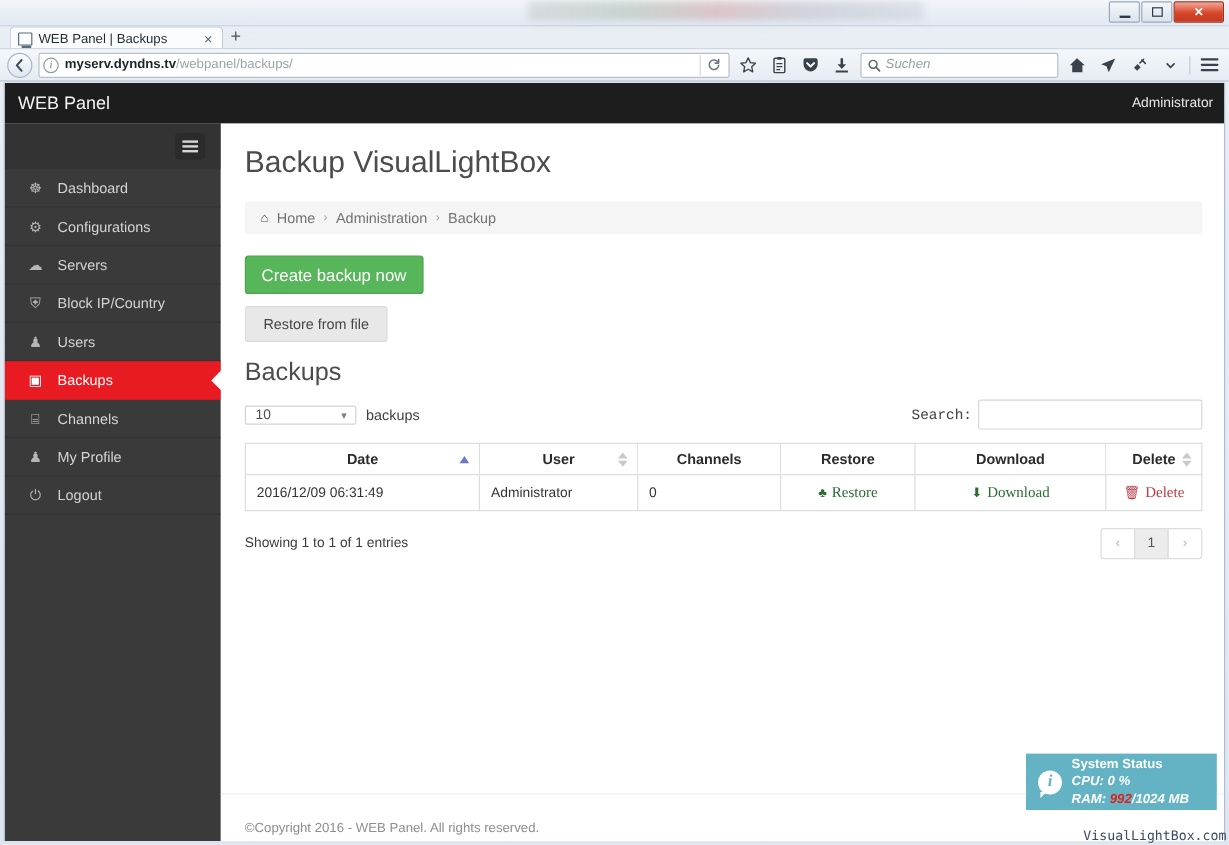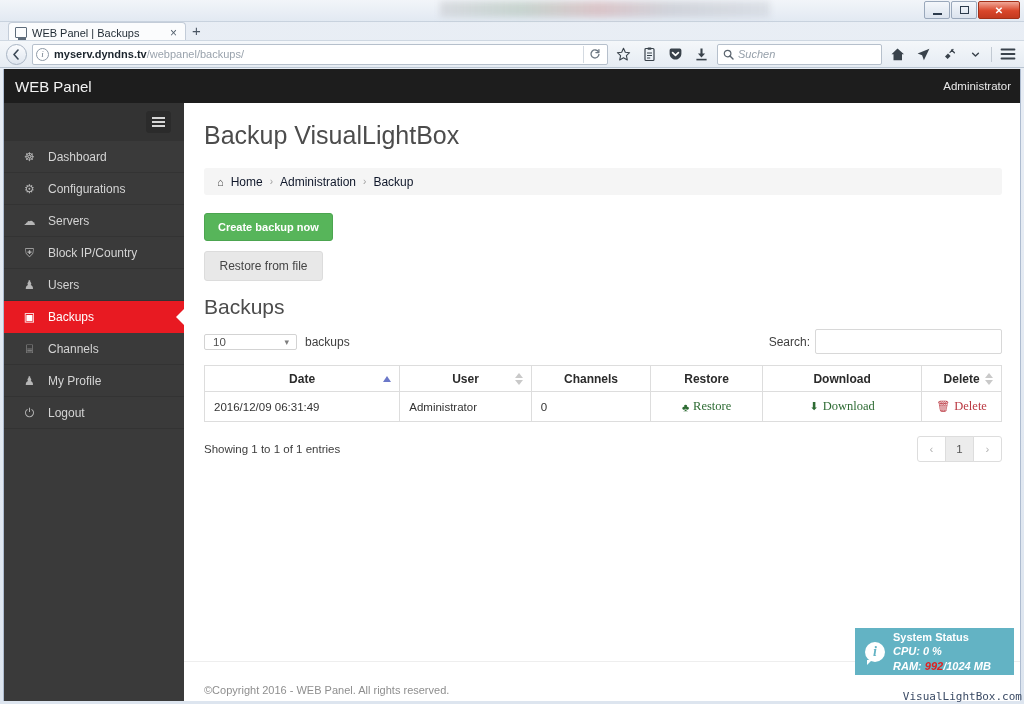--- a/index.html
+++ b/index.html
@@ -185,30 +185,30 @@
     padding: 18px 20px 0 20px;
   }
   .page-title {
     font-size: 25px; color: #4c4c4c; font-weight: normal; margin: 0 0 18px 0;
   }
   .breadcrumb {
     background: #f5f5f5; border-radius: 3px; height: 27px;
     display: flex; align-items: center; gap: 7px;
     padding: 0 13px; font-size: 12px; color: #6b6b6b;
   }
-  .breadcrumb a { color: #0f172a; text-decoration: none; }
+  .breadcrumb a { color: #737373; text-decoration: none; }
   .bc-sep { color: #9e9e9e; font-size: 10px; }
   .bc-home-ico { font-size: 11px; color: #515151; }
 
   .btn-create {
     margin-top: 18px;
     display: inline-block;
     background: #57b55a; border: 1px solid #4ca550;
-    color: #ffffff; font-size: 11px;
-    padding: 7px 13px; border-radius: 3px; font-weight: bold;
+    color: #ffffff; font-size: 14px;
+    padding: 7px 13px; border-radius: 3px;
   }
   .btn-restore {
     margin-top: 10px; display: block; width: 119px; text-align: center;
     background: #e8e8e8; border: 1px solid #dcdcdc;
     color: #454545; font-size: 12px; padding: 7px 12px; border-radius: 3px;
   }
 
   .section-title {
     font-size: 21px; color: #4c4c4c; font-weight: normal; margin: 14px 0 8px 0;
   }
@@ -221,21 +221,21 @@
   .len-select {
     width: 93px; height: 16px; border: 1px solid #d3d3d3; background: #fff;
     border-radius: 2px; font-size: 11.5px; color: #4f4f4f;
     display: flex; align-items: center; padding: 0 8px; position: relative;
   }
   .len-select .chev {
     position: absolute; right: 7px; top: 50%; transform: translateY(-50%);
     font-size: 9px; color: #7e7e7e;
   }
   .len-label { font-size: 12px; color: #3f3f3f; }
-  .search-group { display: flex; align-items: center; gap: 5px; }
+  .search-group { display: flex; align-items: center; gap: 5px; font-family: Liberation Mono, monospace; }
   .search-label { font-size: 12px; color: #3f3f3f; }
   .search-box {
     width: 187px; height: 25px; border: 1px solid #d8d8d8; background: #fff;
     border-radius: 2px;
   }
 
   table.dt { width: 100%; border-collapse: collapse; table-layout: fixed; }
   table.dt th {
     border: 1px solid #dddddd; background: #ffffff;
     font-size: 12px; color: #2b2b2b; font-weight: bold;

